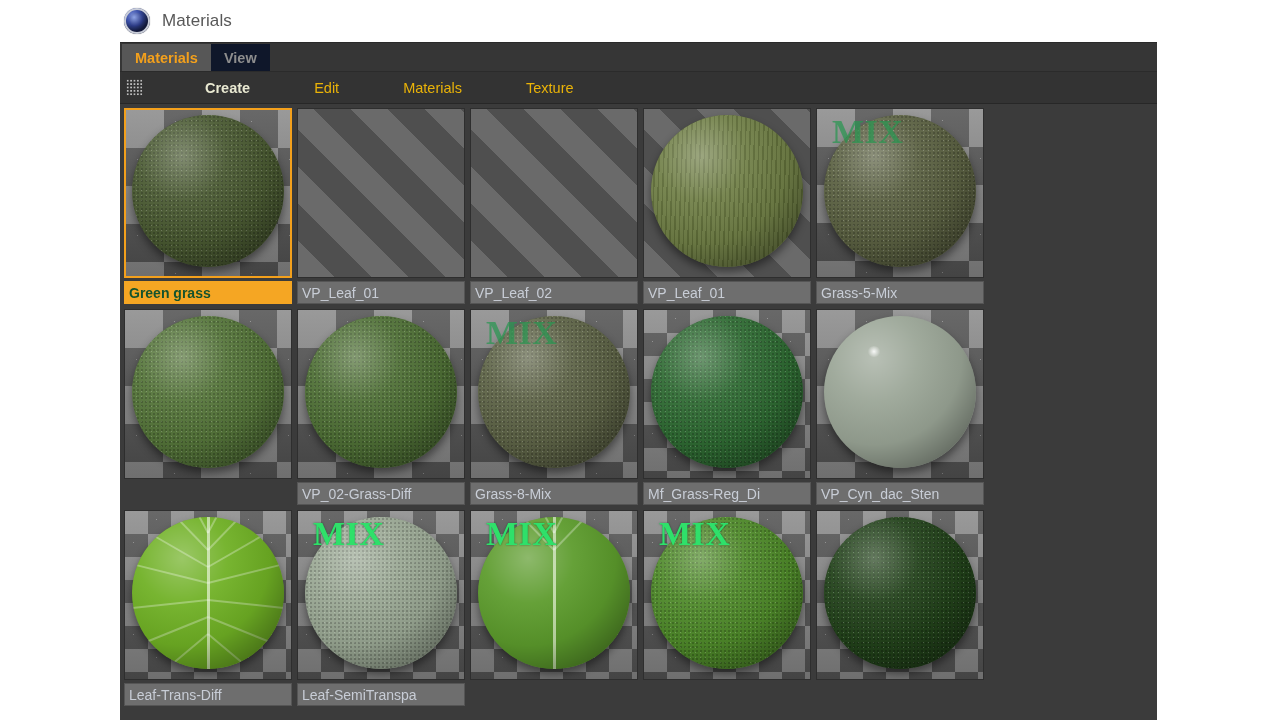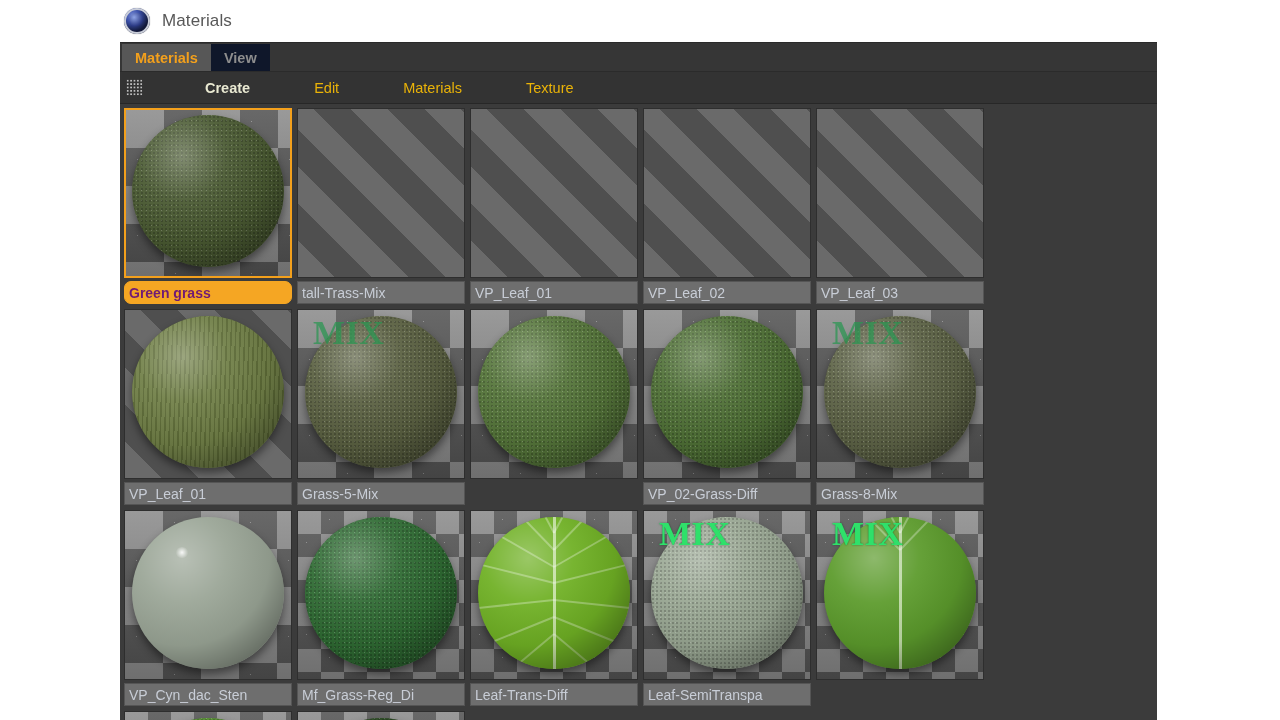--- a/index.html
+++ b/index.html
@@ -130,23 +130,22 @@
     color: #c8cdd6;
     font-size: 14px;
     display: flex; align-items: center;
     padding-left: 4px;
     white-space: nowrap;
     overflow: hidden;
   }
   .material-cell.selected .material-label {
     background: #f5a623;
     border-color: #f5a623;
-    color: #701a75;
+    color: #14532d;
     font-weight: bold;
-    border-radius: 7px;
   }
 
   
   .bg-stripes {
     position: absolute; inset: 0;
     background:
       repeating-linear-gradient(45deg,
         #6a6a6a 0px, #6a6a6a 26px,
         #4f4f4f 26px, #4f4f4f 52px);
   }
@@ -278,39 +277,27 @@
             <div class="grain"></div>
             <div class="shade"></div>
           </div>
         </div>
         <div class="material-label">Green grass</div>
       </div>
       <div class="material-cell">
         <div class="material-thumb">
           <div class="bg-stripes"></div>
         </div>
-        <div class="material-label">tall-Trass-Mix</div>
+        <div class="material-label">VP_Leaf_01</div>
       </div>
       <div class="material-cell">
         <div class="material-thumb">
           <div class="bg-stripes"></div>
         </div>
-        <div class="material-label">VP_Leaf_01</div>
-      </div>
-      <div class="material-cell">
-        <div class="material-thumb">
-          <div class="bg-stripes"></div>
-        </div>
         <div class="material-label">VP_Leaf_02</div>
-      </div>
-      <div class="material-cell">
-        <div class="material-thumb">
-          <div class="bg-stripes"></div>
-        </div>
-        <div class="material-label">VP_Leaf_03</div>
       </div>
       <div class="material-cell">
         <div class="material-thumb">
           <div class="bg-stripes"></div>
           <div class="sphere" style="background: rgb(105, 121, 62);">
             <div class="vstripes"></div>
             <div class="shade"></div>
           </div>
         </div>
         <div class="material-label">VP_Leaf_01</div>
@@ -351,37 +338,37 @@
           <div class="sphere" style="background: rgb(94, 100, 71);">
             <div class="grain"></div>
             <div class="shade"></div>
           </div>
           <div class="mix-badge dim">MIX</div>
         </div>
         <div class="material-label">Grass-8-Mix</div>
       </div>
       <div class="material-cell">
         <div class="material-thumb">
+          <div class="bg-checker fine"></div>
+          <div class="sphere" style="background: rgb(47, 107, 51);">
+            <div class="grain"></div>
+            <div class="shade"></div>
+          </div>
+        </div>
+        <div class="material-label">Mf_Grass-Reg_Di</div>
+      </div>
+      <div class="material-cell">
+        <div class="material-thumb">
           <div class="bg-checker"></div>
           <div class="sphere" style="background: rgb(154, 165, 150);">
             <div class="shade"></div>
             <div class="spec"></div>
           </div>
         </div>
         <div class="material-label">VP_Cyn_dac_Sten</div>
-      </div>
-      <div class="material-cell">
-        <div class="material-thumb">
-          <div class="bg-checker fine"></div>
-          <div class="sphere" style="background: rgb(47, 107, 51);">
-            <div class="grain"></div>
-            <div class="shade"></div>
-          </div>
-        </div>
-        <div class="material-label">Mf_Grass-Reg_Di</div>
       </div>
       <div class="material-cell">
         <div class="material-thumb">
           <div class="bg-checker fine"></div>
           <div class="sphere" style="background: rgb(111, 176, 36);">
             <div class="leaf">
               <div class="midrib"></div>
               <div class="v r" style="top: 10%; transform: rotate(-62deg);"></div>
               <div class="v l" style="top: 10%; transform: rotate(242deg);"></div>
               <div class="v r" style="top: 21%; transform: rotate(-46deg);"></div>

